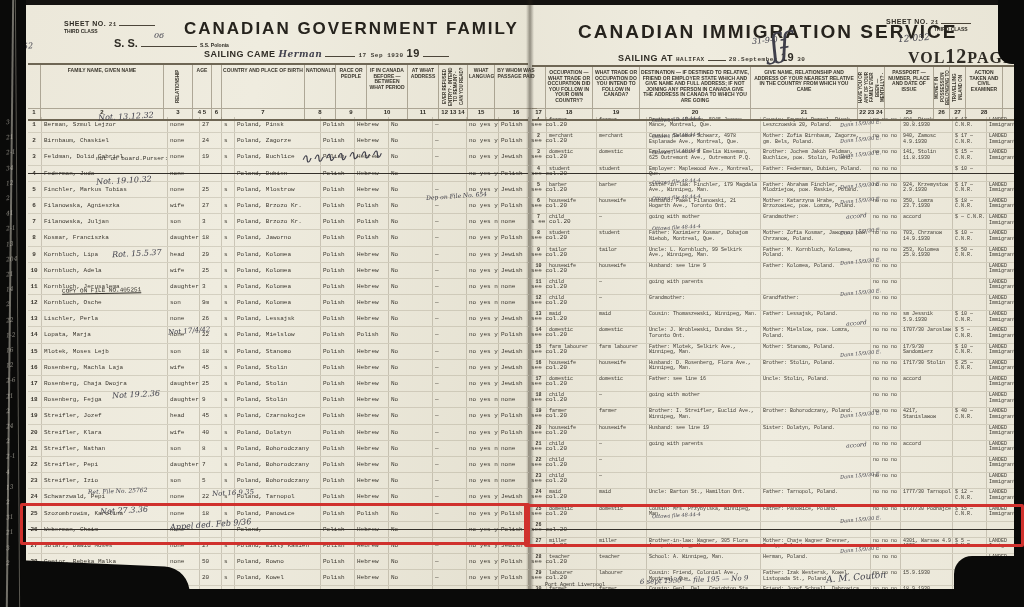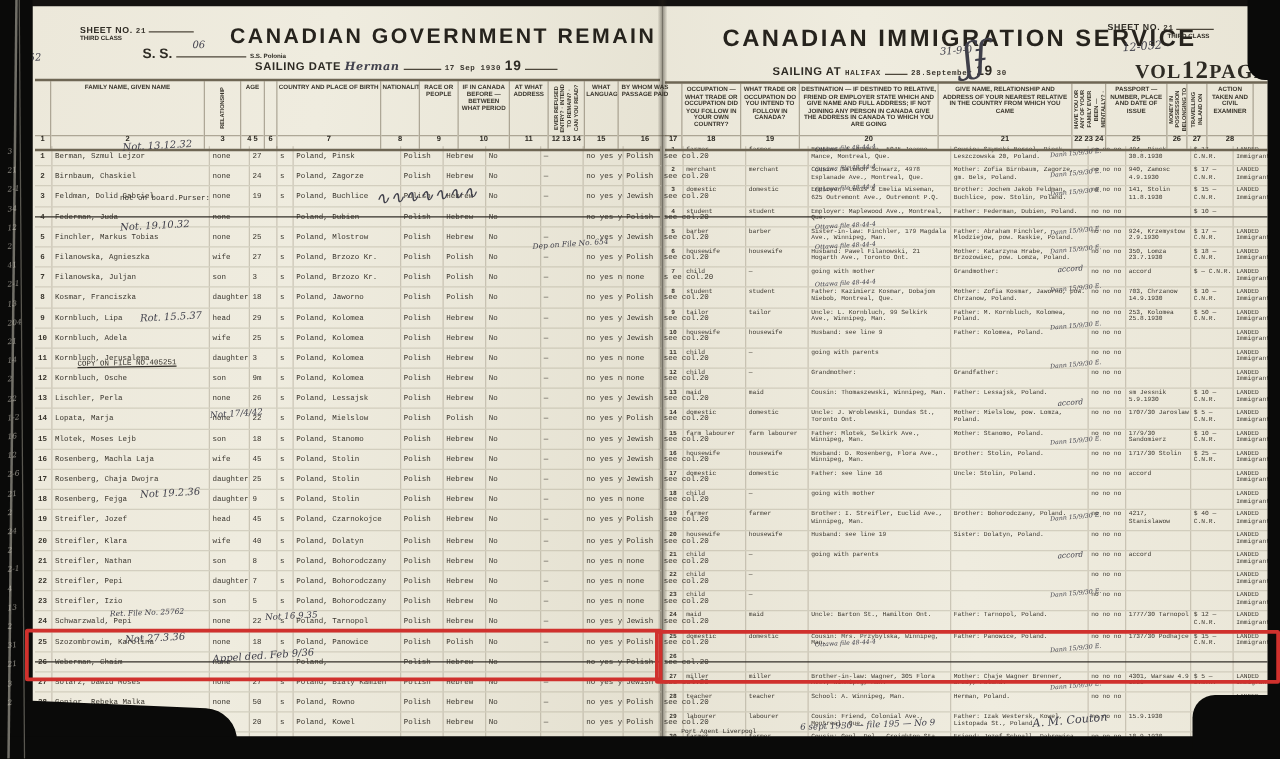--- a/index.html
+++ b/index.html
@@ -81,23 +81,23 @@
       <span class="stamp">21</span>
       <span class="blank-line" style="width:36px"></span>
     </div>
     <div class="hx t-tiny" style="left:38px;top:23px;">THIRD CLASS</div>
     <div class="hx b" style="left:88px;top:32px;font-size:11px;">
       <span>S. S.</span>
       <span class="blank-line" style="width:56px"></span>
       <span class="t-tiny">S.S. Polonia</span>
     </div>
     <div class="hw" style="left:128px;top:26px;font-size:8px;">06</div>
-    <div class="hx t-title" style="left:158px;top:14px;">CANADIAN GOVERNMENT REMAIN</div>
+    <div class="hx t-title" style="left:158px;top:14px;">CANADIAN GOVERNMENT FAMILY</div>
     <div class="hx t-small" style="left:178px;top:42px;font-size:9px;">
-      <span>SAILING DATE</span>
+      <span>SAILING CAME</span>
       <span class="hw" style="position:static;font-size:9px;">Herman</span>
       <span class="blank-line" style="width:30px"></span>
       <span class="stamp">17 Sep 1930</span>
       <span class="b" style="font-size:11px;">19</span>
       <span class="blank-line" style="width:26px"></span>
     </div>
     <div class="colhead" id="lcols">
         <div class="hcell wL0">
     <div class="hlabel"></div>
     <div class="hnum">1</div>

